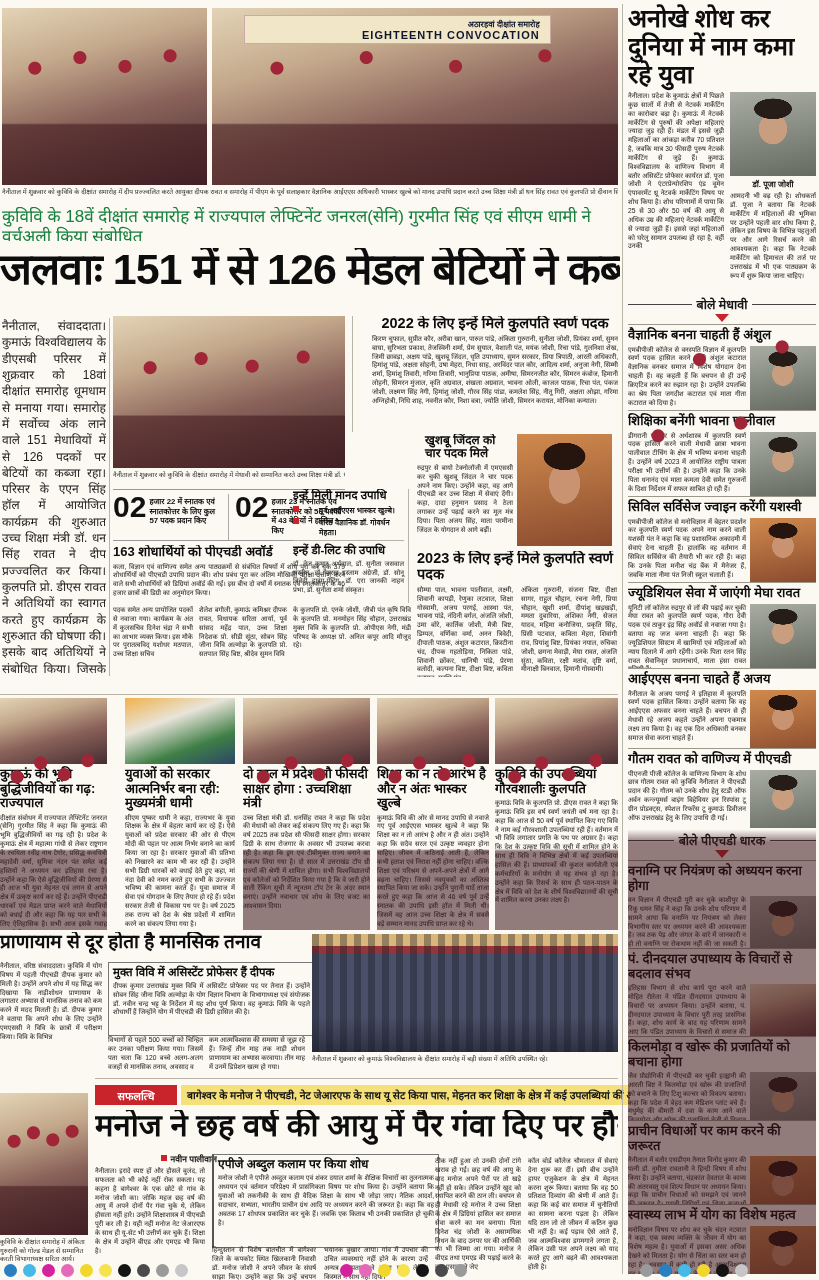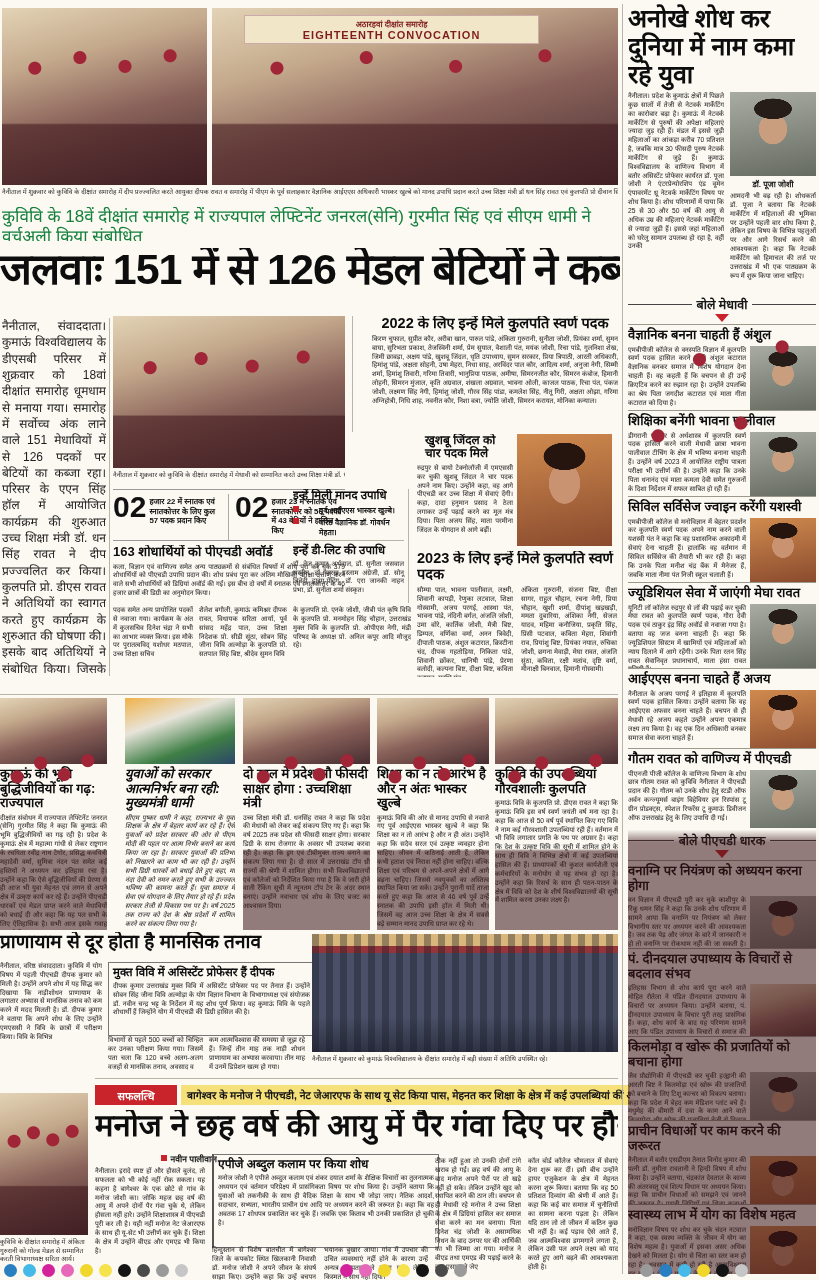--- a/index.html
+++ b/index.html
@@ -17,22 +17,22 @@
   .h3-c{text-align:center;}
   .h2{font-size:19px;font-weight:800;line-height:1.05;color:#0d0d0d;}
   
   .ph{background:linear-gradient(165deg,#e3d3b6 0%,#c4a98c 28%,#8a625a 58%,#472d31 100%);}
   .caps::before{content:"";position:absolute;inset:0;background:
     radial-gradient(circle at 16% 34%,#a02536 0 6px,transparent 7px),
     radial-gradient(circle at 38% 28%,#a02536 0 6px,transparent 7px),
     radial-gradient(circle at 60% 33%,#a02536 0 6px,transparent 7px),
     radial-gradient(circle at 82% 27%,#a02536 0 6px,transparent 7px),
     linear-gradient(0deg,rgba(60,20,25,.55) 0 34%,transparent 35%);}
-  .banner{position:absolute;left:8%;top:4%;width:70%;background:#f2e6c9;color:#7f1d1d;
-    text-align:center;padding:2px 4px;border:1px solid #caa;}
+  .banner{position:absolute;left:8%;top:4%;width:70%;background:#f2e6c9;color:#0f172a;
+    text-align:right;padding:2px 10px;border:1px solid #caa;}
   .banner .l1{font-size:8px;font-weight:700;}
   .banner .l2{font-size:11px;font-weight:800;letter-spacing:1px;}
   .portrait{background:
     radial-gradient(ellipse 36% 20% at 50% 20%,#261d18 60%,transparent 62%),
     radial-gradient(ellipse 27% 30% at 50% 44%,#c99e7e 60%,transparent 62%),
     linear-gradient(170deg,#a8aca3,#666b61);}
   .portrait.warm{background:
     radial-gradient(ellipse 36% 20% at 50% 20%,#26140f 60%,transparent 62%),
     radial-gradient(ellipse 27% 30% at 50% 44%,#c99271 60%,transparent 62%),
     linear-gradient(170deg,#d08a4e,#8a4b2e);}
@@ -147,21 +147,21 @@
     </div>
   </div>
 
   <div class="abs rule-h" style="left:0;top:694px;width:618px;"></div>
 
   <div class="abs" style="left:0px;top:698px;width:107px;height:232px;">
     <div class="ph caps" style="height:66px;"></div>
     <div class="h3" style="margin-top:3px;">कुमाऊं की भूमि बुद्धिजीवियों का गढ़: राज्यपाल</div>
     <div class="body-sm">दीक्षांत संबोधन में राज्यपाल लेफ्टिनेंट जनरल (सेनि) गुरमीत सिंह ने कहा कि कुमाऊं की भूमि बुद्धिजीवियों का गढ़ रही है। प्रदेश के कुमाऊं क्षेत्र में महात्मा गांधी से लेकर राष्ट्रगान के रचयिता रवींद्र नाथ टैगोर, प्रसिद्ध कवयित्री महादेवी वर्मा, सुमित्रा नंदन पंत समेत कई हस्तियों ने अध्ययन कर इतिहास रचा है। उन्होंने कहा कि ऐसे बुद्धिजीवियों की प्रेरणा से ही आज भी युवा मेहनत एवं लगन से अपने क्षेत्र में उत्कृष्ट कार्य कर रहे हैं। उन्होंने पीएचडी धारकों एवं मेडल प्राप्त करने वाले मेधावियों को बधाई दी और कहा कि यह पल सभी के लिए ऐतिहासिक है। सभी आज इसके गवाह बन रहे हैं।</div>
   </div>
-  <div class="abs" style="left:125px;top:698px;width:110px;height:232px;font-style:italic;">
+  <div class="abs" style="left:125px;top:698px;width:110px;height:232px;">
     <div class="ph" style="height:66px;background:linear-gradient(160deg,#f0b24a,#e8e4da 35%,#3f7f46 70%,#2b4668);"></div>
     <div class="h3" style="margin-top:3px;">युवाओं को सरकार आत्मनिर्भर बना रही: मुख्यमंत्री धामी</div>
     <div class="body-sm">सीएम पुष्कर धामी ने कहा, राज्यभर के युवा शिक्षक के क्षेत्र में बेहतर कार्य कर रहे हैं। ऐसे युवाओं को प्रदेश सरकार की ओर से पीएम मोदी की पहल पर आत्म निर्भर बनाने का कार्य किया जा रहा है। सरकार युवाओं की प्रतिभा को निखारने का काम भी कर रही है। उन्होंने सभी डिग्री धारकों को बधाई देते हुए कहा, मां नंदा देवी को नमन करते हुए सभी के उज्ज्वल भविष्य की कामना करते हैं। युवा समाज में सेवा एवं योगदान के लिए तैयार हो रहे हैं। प्रदेश सरकार तेजी से विकास पथ पर है। वर्ष 2025 तक राज्य को देश के श्रेष्ठ प्रदेशों में शामिल करने का संकल्प लिया गया है।</div>
   </div>
   <div class="abs" style="left:243px;top:698px;width:127px;height:232px;">
     <div class="ph caps" style="height:66px;"></div>
     <div class="h3" style="margin-top:3px;">दो साल में प्रदेश सौ फीसदी साक्षर होगा : उच्चशिक्षा मंत्री</div>
     <div class="body-sm">उच्च शिक्षा मंत्री डॉ. धनसिंह रावत ने कहा कि प्रदेश की मेधावी को लेकर कई संकल्प लिए गए हैं। कहा कि वर्ष 2025 तक प्रदेश सौ फीसदी साक्षर होगा। सरकार डिग्री के साथ रोजगार के अवसर भी उपलब्ध करवा रही है। कहा कि ड्रग एवं टीबीमुक्त राज्य बनाने का संकल्प लिया गया है। दो साल में उत्तराखंड टॉप थ्री राज्यों की श्रेणी में शामिल होगा। सभी विश्वविद्यालयों एवं कॉलेजों को निर्देशित किया गया है कि वे जारी होने वाली रैंकिंग सूची में न्यूनतम टॉप टेन के अंदर स्थान बनाएं। उन्होंने नवाचार एवं शोध के लिए बजट का आश्वासन दिया।</div>
   </div>
   <div class="abs" style="left:377px;top:698px;width:112px;height:232px;">

